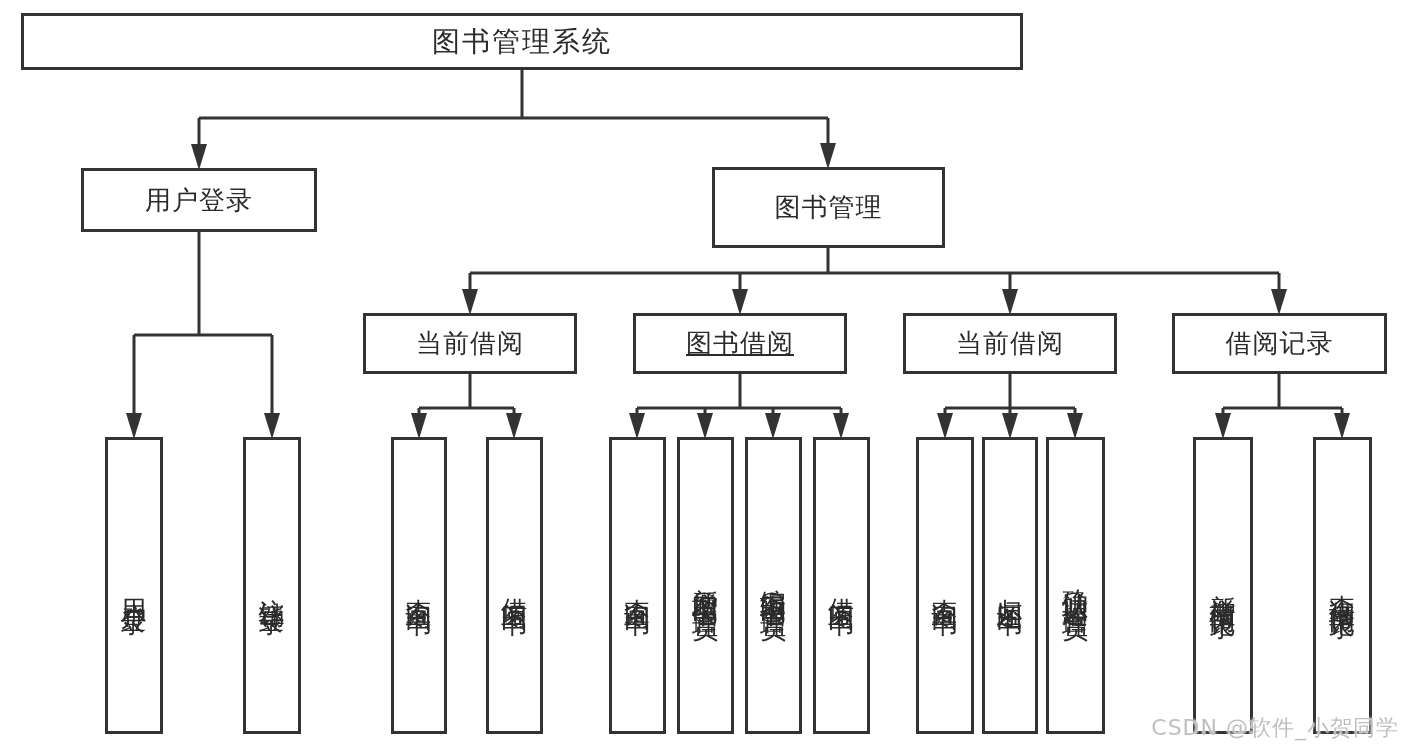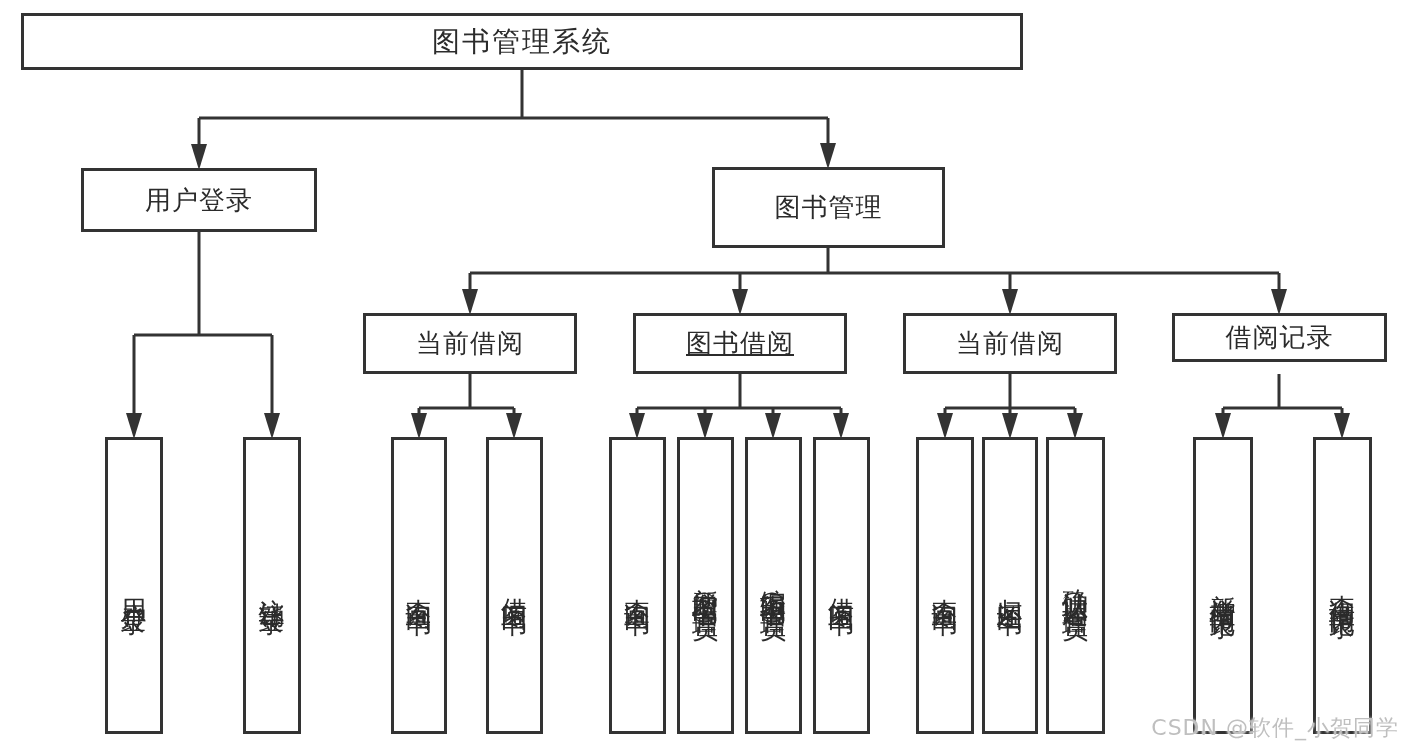--- a/index.html
+++ b/index.html
@@ -99,21 +99,21 @@
 
   <div class="box hbox" style="left:363px; top:313px; width:214px; height:61px;">
     <span>当前借阅</span>
   </div>
   <div class="box hbox" style="left:633px; top:313px; width:214px; height:61px;text-decoration:underline;">
     <span>图书借阅</span>
   </div>
   <div class="box hbox" style="left:903px; top:313px; width:214px; height:61px;">
     <span>当前借阅</span>
   </div>
-  <div class="box hbox" style="left:1172px; top:313px; width:215px; height:49px;">
+  <div class="box hbox" style="left:1172px; top:313px; width:215px; height:61px;">
     <span>借阅记录</span>
   </div>
 
   <div class="box vbox" style="left:105px; top:437px; width:58px; height:297px;">
     <span class="vtext">用户登录</span>
   </div>
   <div class="box vbox" style="left:243px; top:437px; width:58px; height:297px;">
     <span class="vtext">注销登录</span>
   </div>
 

